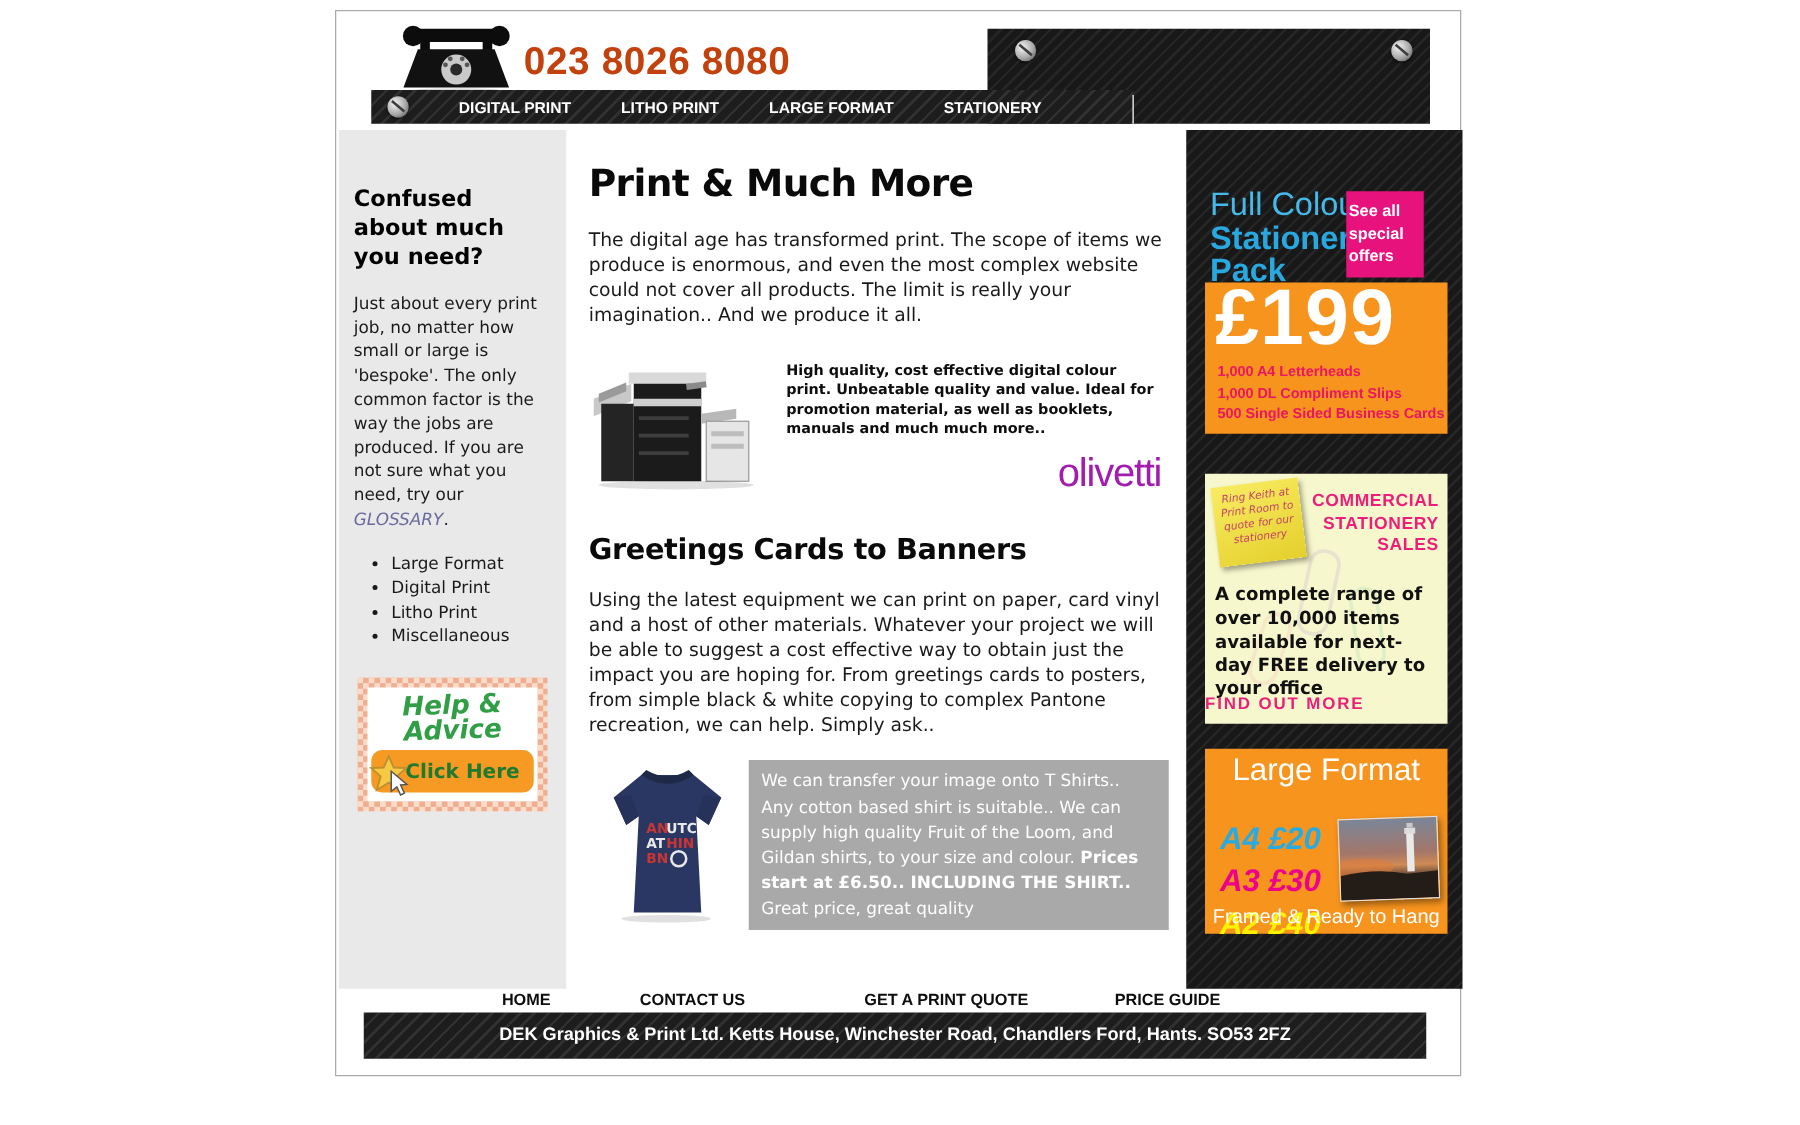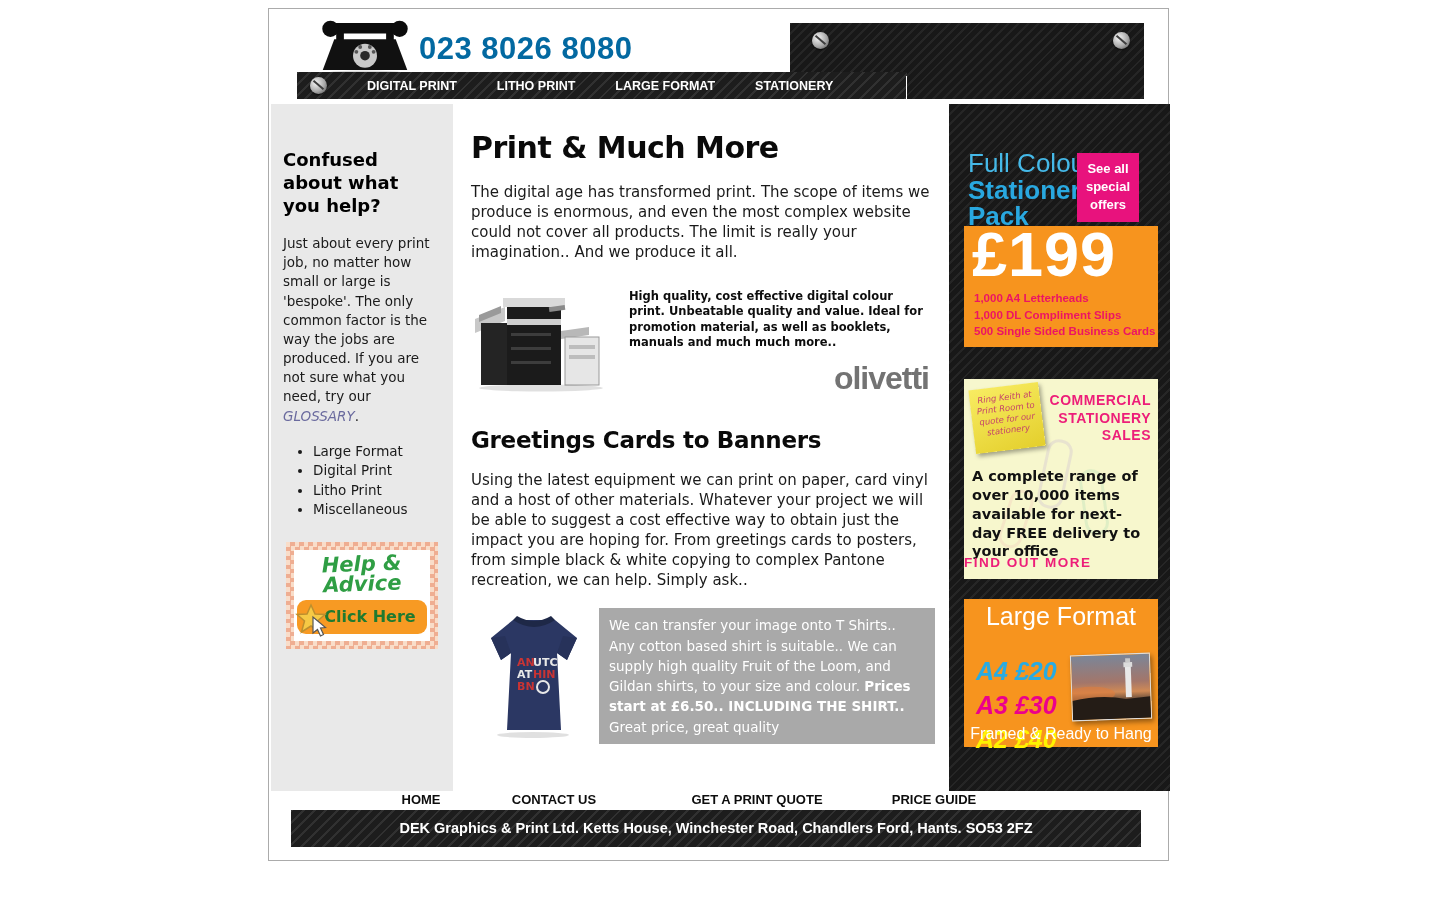--- a/index.html
+++ b/index.html
@@ -12,21 +12,21 @@
   .carbon { background-color:#181818;
     background-image:repeating-linear-gradient(135deg, rgba(255,255,255,.06) 0 2px, transparent 2px 7px); }
 
   .screw { width:17px; height:17px; border-radius:50%; position:absolute;
     background:radial-gradient(circle at 35% 35%, #f4f4f4, #a8a8a8 55%, #565656 92%);
     box-shadow:0 1px 2px rgba(0,0,0,.7); }
   .screw::after { content:""; position:absolute; left:2px; right:2px; top:7px; height:2px; background:#3c3c3c; transform:rotate(40deg); }
 
   
   .phone-icon { position:absolute; left:48px; top:10px; width:96px; height:58px; }
-  .phone-number { position:absolute; left:150px; top:22px; font-family:"Liberation Sans",sans-serif; font-weight:bold; font-size:31px; color:#0369a1; letter-spacing:.5px; }
+  .phone-number { position:absolute; left:150px; top:22px; font-family:"Liberation Sans",sans-serif; font-weight:bold; font-size:31px; color:#c2410c; letter-spacing:.5px; }
   .top-panel { position:absolute; left:521px; top:14px; width:354px; height:76px; }
   .navbar { position:absolute; left:28px; top:63px; width:610px; height:27px; display:flex; align-items:center; z-index:2; }
   .navbar .screw { position:relative; margin-left:13px; flex:0 0 auto; }
   .nav-item { font-family:"Liberation Sans",sans-serif; font-weight:bold; font-size:12.5px; color:#fff; margin-left:40px; cursor:pointer; white-space:nowrap; }
   .nav-item:first-of-type { margin-left:30px; }
   .nav-sep { position:absolute; left:637px; top:67px; width:1px; height:23px; background:#fff; z-index:3; }
 
   
   .sidebar-left { position:absolute; left:2px; top:95px; width:182px; height:687px; background:#e9e9e9; padding:44px 12px 0 12px; }
   .sb-heading { font-size:18px; font-weight:bold; color:#000; line-height:1.28; }
@@ -44,34 +44,34 @@
   .star-wrap { position:absolute; left:-2px; top:3px; width:30px; height:30px; }
 
   
   .main { position:absolute; left:184px; top:95px; width:496px; padding:0 14px 0 18px; }
   .h1 { font-size:30px; font-weight:bold; color:#0a0a0a; margin-top:26px; letter-spacing:-.5px; }
   .body-para { font-size:15px; color:#1a1a1a; line-height:1.33; margin-top:18px; width:462px; }
   .printer-row { margin-top:26px; display:flex; }
   .printer-img { width:152px; height:104px; flex:0 0 auto; }
   .printer-right { margin-left:6px; width:300px; }
   .printer-blurb { font-size:11.5px; font-weight:bold; color:#0d0d0d; line-height:1.35; }
-  .olivetti { text-align:right; font-family:"Liberation Sans",sans-serif; font-weight:bold; font-size:32px; color:#737373; letter-spacing:-1px; margin-top:9px; }
+  .olivetti { text-align:right; font-family:"Liberation Sans",sans-serif; font-weight:normal; font-size:32px; color:#a21caf; letter-spacing:-1px; margin-top:9px; }
   .h2 { font-size:23px; font-weight:bold; color:#0a0a0a; margin-top:30px; letter-spacing:-.3px; }
   .tshirt-row { margin-top:18px; display:flex; }
   .tshirt-img { width:104px; height:132px; margin-left:10px; flex:0 0 auto; }
   .tshirt-box { margin-left:14px; width:344px; background:#a9a9a9; color:#fff; padding:7px 10px; font-size:13.5px; line-height:1.5; align-self:flex-start; }
   .tshirt-box b { font-weight:bold; }
 
   
   .sidebar-right { position:absolute; left:680px; top:95px; width:221px; height:687px; }
   .stat-title { position:absolute; left:19px; top:46px; line-height:1.02; cursor:pointer; }
   .stat-l1 { color:#45b9e8; font-size:26px; font-family:"Liberation Sans",sans-serif; }
   .stat-l2 { color:#29a8e0; font-size:26px; font-weight:bold; font-family:"Liberation Sans",sans-serif; }
   .offers-badge { position:absolute; left:128px; top:49px; width:62px; background:#e8127d; color:#fff; font-weight:bold;
-    font-size:13px; font-family:"Liberation Sans",sans-serif; text-align:center; line-height:1.4; padding:7px 2px; cursor:pointer; }
+    font-size:13px; font-family:"Liberation Sans",sans-serif; line-height:1.4; padding:7px 2px; cursor:pointer; }
   .price-box { position:absolute; left:15px; top:122px; width:194px; height:121px; background:#f7941e; cursor:pointer; }
   .price-big { color:#fff; font-family:"Liberation Sans",sans-serif; font-weight:bold; font-size:63px; letter-spacing:1px; margin:-8px 0 0 8px; }
   .price-items { margin:0 0 0 10px; }
   .price-items div { color:#ec1464; font-family:"Liberation Sans",sans-serif; font-weight:bold; font-size:11.5px; line-height:1.45; }
   .comm-box { position:absolute; left:15px; top:275px; width:194px; height:200px; background:#f7f7cd; cursor:pointer; }
   .sticky-note { position:absolute; left:8px; top:7px; width:70px; height:64px; background:linear-gradient(160deg,#f8ec62,#e4cf2c);
     transform:rotate(-7deg); box-shadow:2px 3px 4px rgba(0,0,0,.35); padding-top:6px; text-align:center;
     color:#c4426a; font-style:italic; font-size:8.5px; line-height:1.3; }
   .comm-title { position:absolute; right:7px; top:13px; width:118px; text-align:right; color:#ed1e79;
     font-family:"Liberation Sans",sans-serif; font-weight:bold; font-size:14px; line-height:1.25; letter-spacing:.5px; }
@@ -126,21 +126,21 @@
   <div class="navbar stripes">
     <span class="screw"></span>
     <span class="nav-item">DIGITAL PRINT</span>
     <span class="nav-item">LITHO PRINT</span>
     <span class="nav-item">LARGE FORMAT</span>
     <span class="nav-item">STATIONERY</span>
   </div>
   <div class="nav-sep"></div>
 
   <div class="sidebar-left">
-    <div class="sb-heading">Confused about what you help?</div>
+    <div class="sb-heading">Confused about much you need?</div>
     <div class="sb-para">
       <span>Just about every print job, no matter how small or large is 'bespoke'. The only common factor is the way the jobs are produced. If you are not sure what you need, try our </span><span class="glossary-link">GLOSSARY</span><span>.</span>
     </div>
     <ul class="sb-list">
       <li>Large Format</li>
       <li>Digital Print</li>
       <li>Litho Print</li>
       <li>Miscellaneous</li>
     </ul>
     <div class="help-box">

